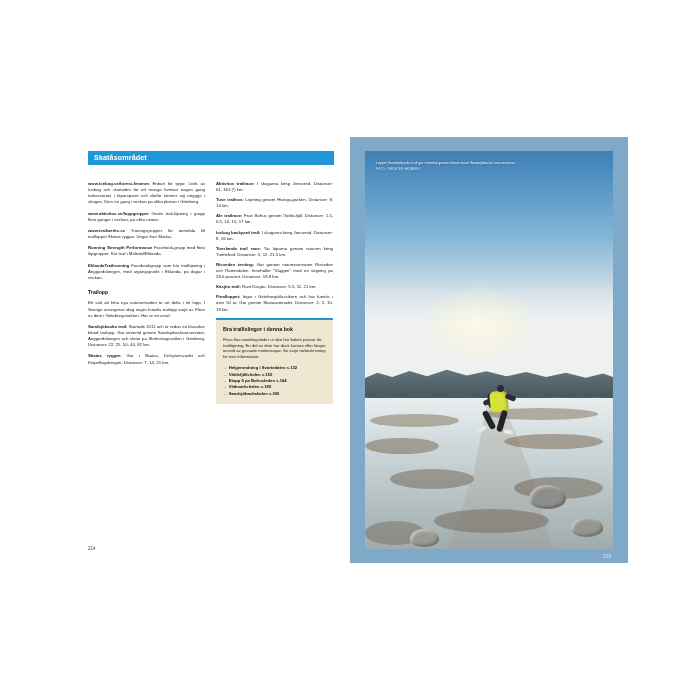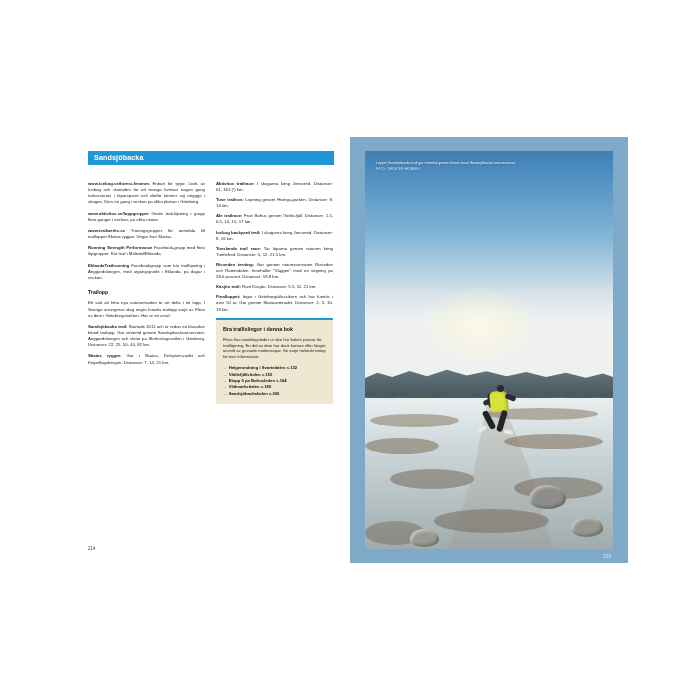--- a/index.html
+++ b/index.html
@@ -320,21 +320,21 @@
 </style>
 </head>
 <body>
 
 <div id="page">
   <div id="spread">
 
     <div id="left-page">
 
       <div class="header-bar">
-        <span class="chapter-title">Sandsjöbacka</span>
+        <span class="chapter-title">Skatåsområdet</span>
       </div>
 
       <div class="cols">
 
         <div class="col">
 
           <p>
             <span class="lead">www.icebug.se/forest-femmes</span><span> Enbart för tjejer. Leds av Icebug och startades för att många kvinnor någon gång trakasserats i löparspåret och därför känner sig otrygga i skogen. Körs en gång i veckan på olika platser i Göteborg.</span>
           </p>
           <p>

